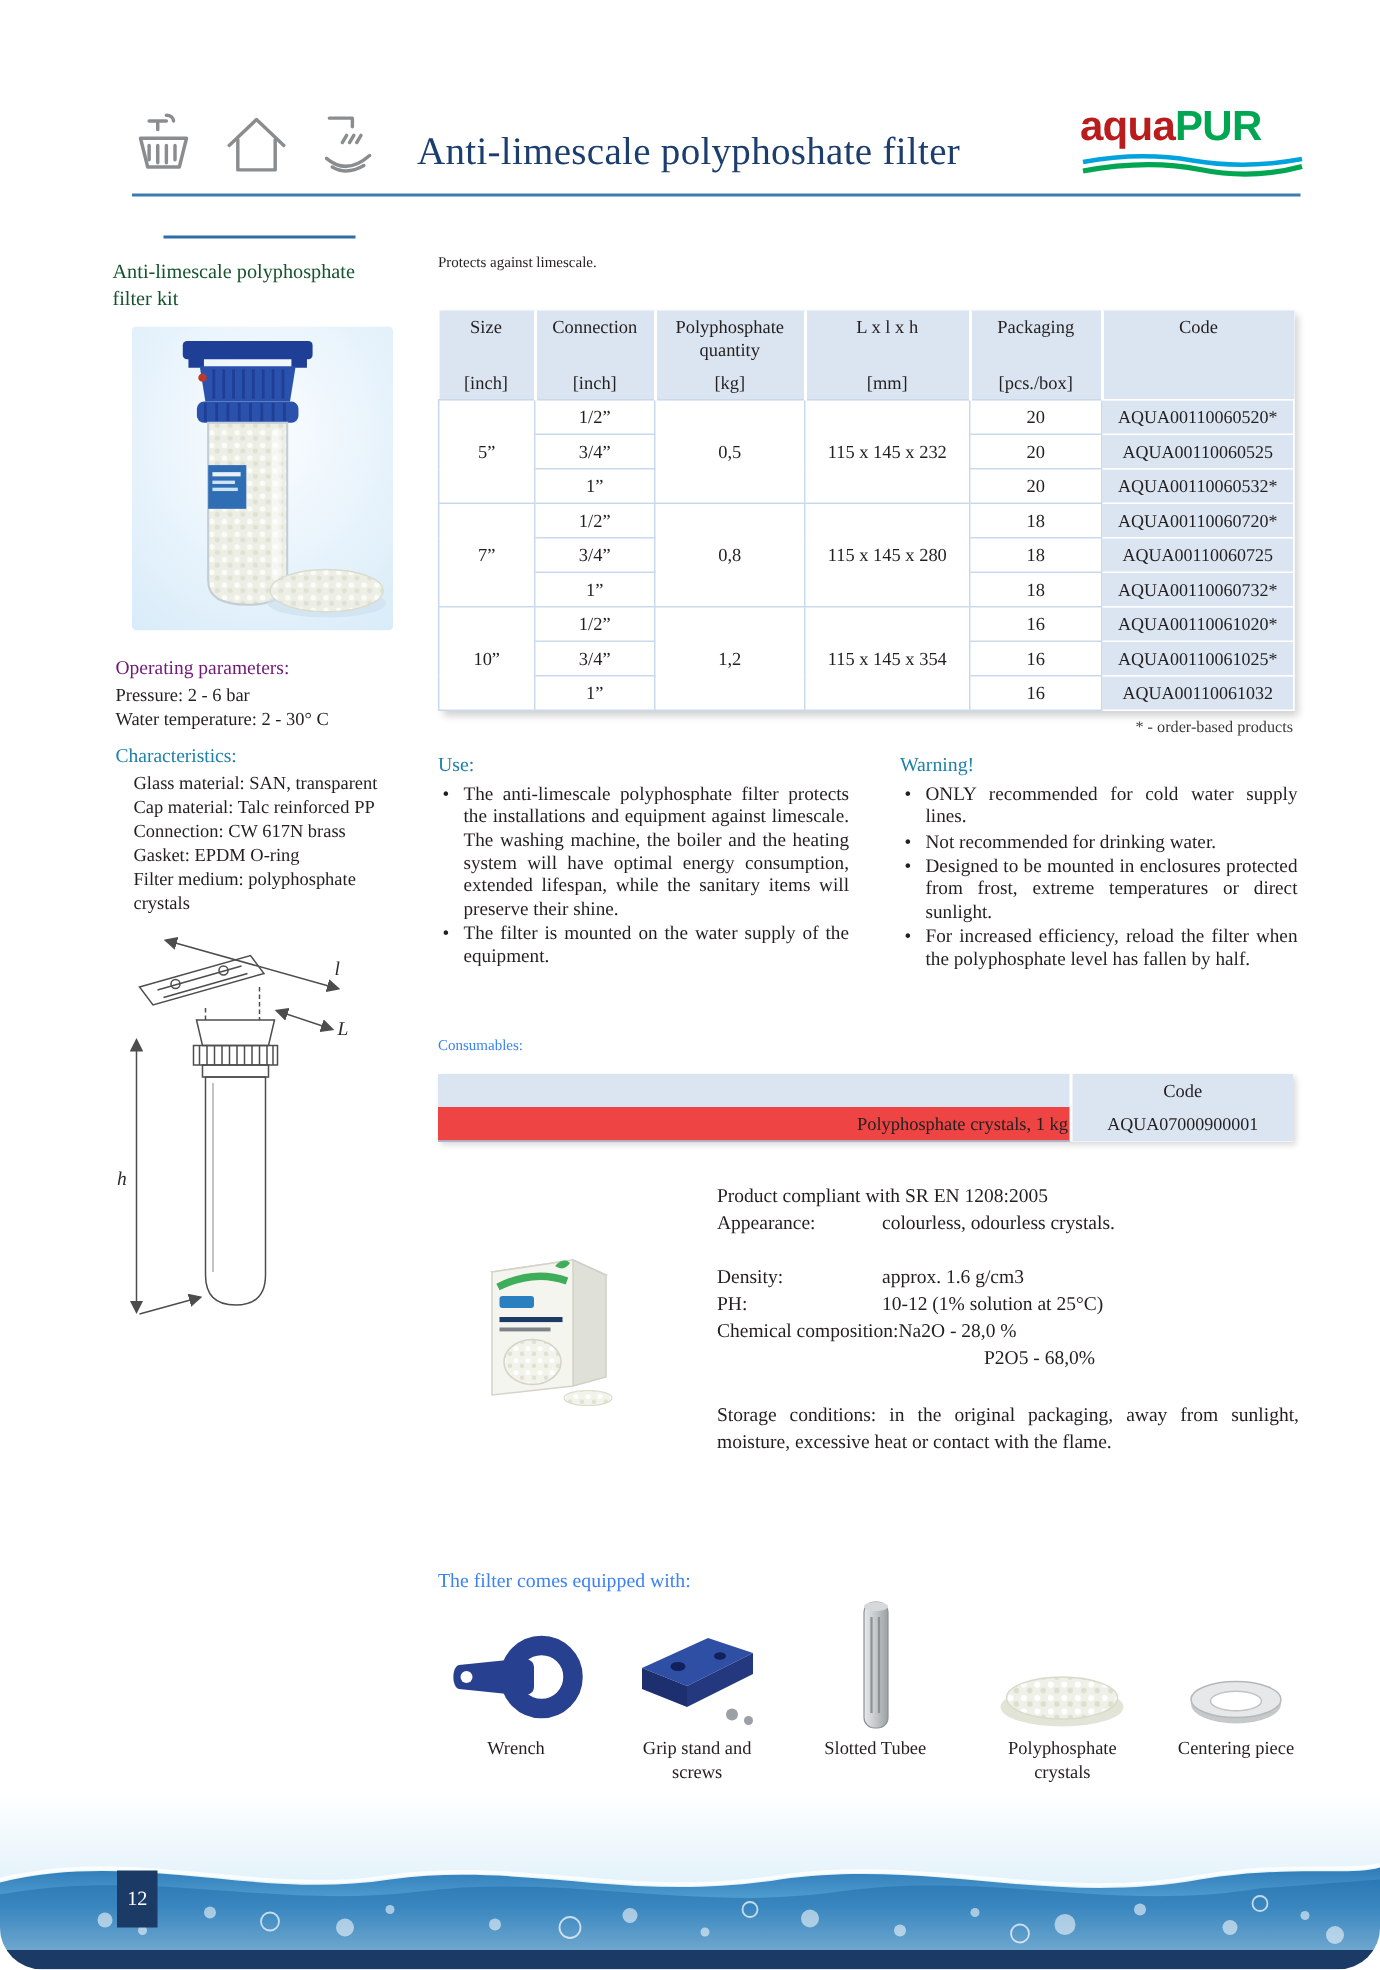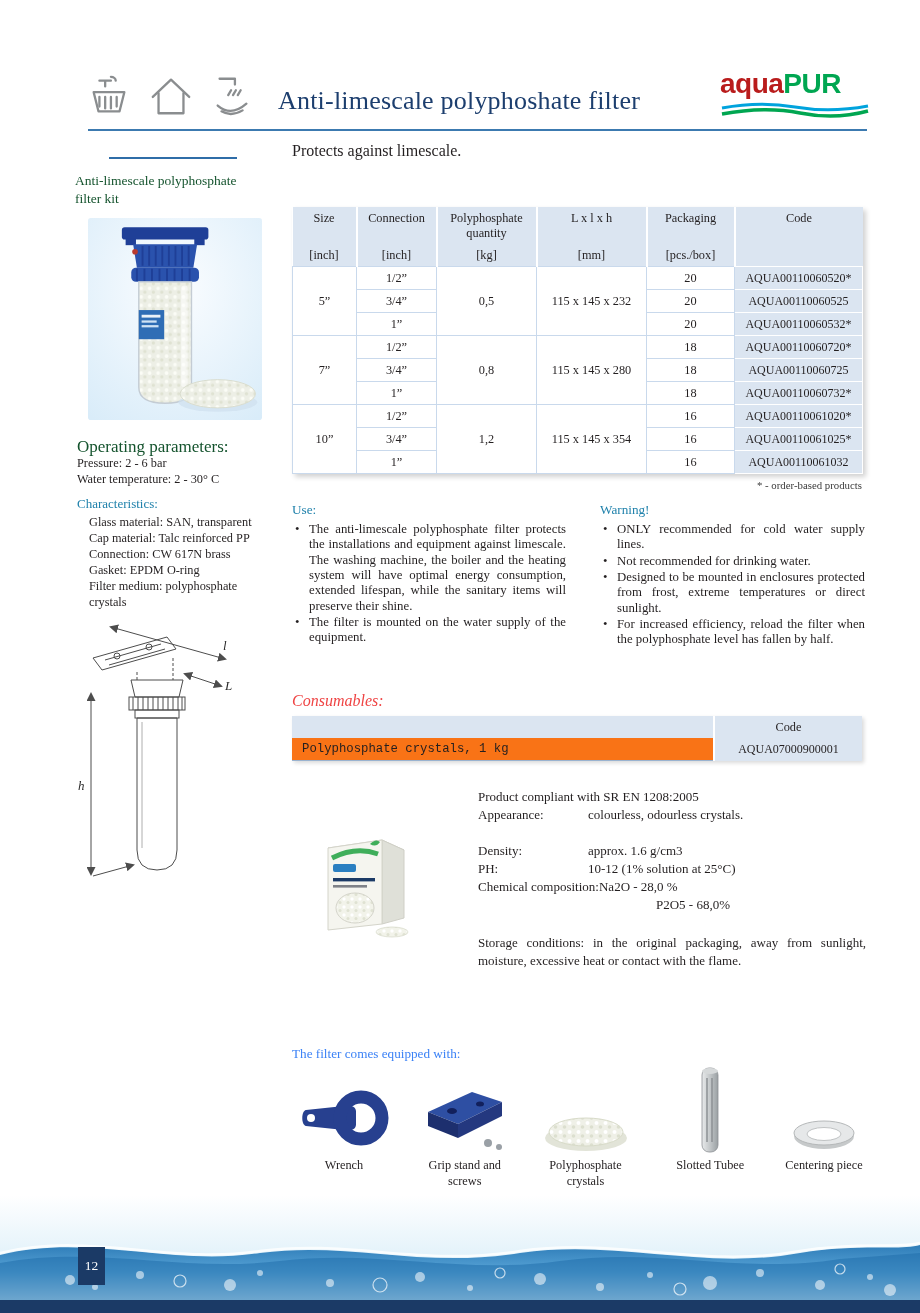--- a/index.html
+++ b/index.html
@@ -1,69 +1,69 @@
 <!DOCTYPE html>
 <html><head>
 <meta charset="utf-8">
 <style>
   html,body{margin:0;padding:0;background:#ffffff;}
   .page{position:relative;width:920px;height:1313px;background:#ffffff;overflow:hidden;
-        font-family:"Liberation Serif", serif;color:#231f20;}
+        font-family:"Liberation Serif", serif;color:#231f20;border-radius:28px;}
 
   
   .header-icons{position:absolute;left:86px;top:70px;display:flex;gap:16px;}
   .hicon{width:46px;height:52px;}
   .page-title{position:absolute;left:278px;top:86px;font-size:26px;color:#1c3e6e;letter-spacing:.2px;}
   .logo{position:absolute;left:720px;top:68px;width:150px;height:56px;}
   .logo-text{font-family:"Liberation Sans",sans-serif;font-weight:bold;font-size:28px;letter-spacing:-.5px;}
   .logo-aqua{color:#b91c1c;}
   .logo-pur{color:#00a651;}
   .header-rule{position:absolute;left:88px;top:129px;width:779px;height:2px;background:#3c7ab0;}
 
   
   .sidebar{position:absolute;left:75px;top:0;width:190px;height:1190px;}
   .kit-rule{position:absolute;left:34px;top:157px;width:128px;height:2px;background:#2f6da8;}
   .kit-title{position:absolute;left:0;top:172px;width:190px;color:#14532d;font-size:13.5px;line-height:1.3;}
   .product-photo{position:absolute;left:13px;top:212px;width:174px;height:214px;}
-  .op-heading{position:absolute;left:2px;top:437px;color:#14532d;font-size:17px;}
+  .op-heading{position:absolute;left:2px;top:437px;color:#701a75;font-size:13px;}
   .op-lines{position:absolute;left:2px;top:455px;font-size:12.3px;line-height:16px;}
   .char-heading{position:absolute;left:2px;top:496px;color:#1f81ab;font-size:13px;}
   .char-lines{position:absolute;left:14px;top:514px;width:182px;font-size:12.3px;line-height:16px;}
   .tech-drawing{position:absolute;left:0;top:622px;width:185px;height:275px;}
 
   
   .main{position:absolute;left:292px;top:0;width:573px;height:1200px;}
-  .intro{position:absolute;left:0;top:142px;font-size:16px;}
+  .intro{position:absolute;left:0;top:170px;font-size:10px;}
 
   .prod-table{position:absolute;left:0;top:207px;width:570px;border-collapse:collapse;
               font-size:12.3px;table-layout:fixed;box-shadow:3px 3px 5px rgba(0,0,0,.18);}
   .prod-table th{background:#dbe5f1;font-weight:normal;vertical-align:top;padding:4px 3px 3px 3px;
                  border-left:2px solid #ffffff;height:52px;}
   .prod-table th:first-child{border-left:none;}
   .th-wrap{display:flex;flex-direction:column;height:52px;}
   .th-label{line-height:1.22;}
   .th-unit{margin-top:auto;}
   .prod-table td{border:1px solid #c9d9ec;text-align:center;padding:2px 3px;height:18px;background:#ffffff;}
   .prod-table td.c-code{background:#dbe5f1;border:1px solid #ffffff;font-size:12px;}
   .footnote{position:absolute;left:0;top:479px;width:570px;text-align:right;font-size:10.8px;color:#3a3a3a;}
 
   .cols{position:absolute;left:0;top:502px;width:573px;display:flex;gap:34px;}
   .col-use{width:274px;}
   .col-warn{width:265px;}
   .col-heading{color:#1f81ab;font-size:13.2px;margin:0 0 4px 0;}
   .bullet{position:relative;padding-left:17px;font-size:12.8px;line-height:1.2;text-align:justify;margin-bottom:1px;}
   .bullet::before{content:"\2022";position:absolute;left:3px;top:0;}
 
-  .cons-heading{position:absolute;left:0;top:692px;color:#ef4444;font-size:16px;font-style:italic;}
+  .cons-heading{position:absolute;left:0;top:692px;color:#3b82f6;font-size:10px;}
   .cons-table{position:absolute;left:0;top:716px;width:570px;border-collapse:collapse;font-size:12.3px;
               table-layout:fixed;box-shadow:2px 2px 4px rgba(0,0,0,.15);}
   .cons-table th{background:#dbe5f1;font-weight:normal;height:20px;border-left:2px solid #ffffff;}
   .cons-table th:first-child{border-left:none;}
   .cons-table td{height:20px;}
-  .cons-name{background:#f97316;padding-left:10px;border-bottom:1px solid #9ab3d0;text-align:left;font-family:Liberation Mono, monospace;}
+  .cons-name{background:#ef4444;padding-left:10px;border-bottom:1px solid #9ab3d0;text-align:right;}
   .cons-code{background:#dbe5f1;text-align:center;border-left:2px solid #ffffff;font-size:12px;}
 
   .box-photo{position:absolute;left:26px;top:808px;width:96px;height:130px;}
   .specs{position:absolute;left:186px;top:788px;width:388px;font-size:13px;line-height:18px;}
   .spec-line .sl{display:inline-block;min-width:110px;}
   .spec-gap{margin-top:18px;}
   .spec-cont{padding-left:178px;}
   .spec-storage{margin-top:20px;text-align:justify;}
 
   .equip-heading{position:absolute;left:0;top:1046px;color:#3b82f6;font-size:13.2px;}
@@ -394,53 +394,53 @@
             <polygon points="36,44 80,22 80,36 36,58" fill="#24387f"></polygon>
             <polygon points="6,32 36,44 36,58 6,46" fill="#1d2f6e"></polygon>
             <ellipse cx="30" cy="31" rx="5" ry="3" fill="#12205c"></ellipse>
             <ellipse cx="58" cy="24" rx="4" ry="2.5" fill="#12205c"></ellipse>
             <circle cx="66" cy="63" r="4" fill="#9aa0a6"></circle>
             <circle cx="77" cy="67" r="3" fill="#9aa0a6"></circle>
           </svg>
         </div>
         <div class="equip-caption">Grip stand and screws</div>
       </div>
-      <div class="equip-item w-cryst">
-        <div class="equip-img">
-          <svg width="92" height="52" viewBox="0 0 92 52">
-            <defs>
-              <pattern id="cr3" width="9" height="9" patternUnits="userSpaceOnUse">
-                <rect width="9" height="9" fill="#eff0e7"></rect>
-                <circle cx="2.5" cy="3" r="2" fill="#ffffff"></circle>
-                <circle cx="6.5" cy="7" r="1.8" fill="#dcdfcf"></circle>
-              </pattern>
-            </defs>
-            <ellipse cx="46" cy="36" rx="41" ry="13" fill="#e2e4d8"></ellipse>
-            <ellipse cx="46" cy="30" rx="37" ry="14" fill="url(#cr3)" stroke="#d8dbc9" stroke-width="1"></ellipse>
-          </svg>
-        </div>
-        <div class="equip-caption">Polyphosphate crystals</div>
-      </div>
       <div class="equip-item w-tube">
         <div class="equip-img">
           <svg width="24" height="88" viewBox="0 0 24 88">
             <defs>
               <linearGradient id="tg" x1="0" y1="0" x2="1" y2="0">
                 <stop offset="0" stop-color="#e8eaeb"></stop>
                   <stop offset=".5" stop-color="#c3c7c9"></stop>
                   <stop offset="1" stop-color="#9aa0a3"></stop>
               </linearGradient>
             </defs>
             <rect x="4" y="2" width="16" height="84" rx="7" fill="url(#tg)" stroke="#8d9194" stroke-width=".8"></rect>
             <line x1="9" y1="12" x2="9" y2="76" stroke="#8d9194" stroke-width="1.5"></line>
             <line x1="14" y1="12" x2="14" y2="76" stroke="#8d9194" stroke-width="1.5"></line>
             <ellipse cx="12" cy="5" rx="8" ry="3" fill="#d6d9da"></ellipse>
           </svg>
         </div>
         <div class="equip-caption">Slotted Tubee</div>
+      </div>
+      <div class="equip-item w-cryst">
+        <div class="equip-img">
+          <svg width="92" height="52" viewBox="0 0 92 52">
+            <defs>
+              <pattern id="cr3" width="9" height="9" patternUnits="userSpaceOnUse">
+                <rect width="9" height="9" fill="#eff0e7"></rect>
+                <circle cx="2.5" cy="3" r="2" fill="#ffffff"></circle>
+                <circle cx="6.5" cy="7" r="1.8" fill="#dcdfcf"></circle>
+              </pattern>
+            </defs>
+            <ellipse cx="46" cy="36" rx="41" ry="13" fill="#e2e4d8"></ellipse>
+            <ellipse cx="46" cy="30" rx="37" ry="14" fill="url(#cr3)" stroke="#d8dbc9" stroke-width="1"></ellipse>
+          </svg>
+        </div>
+        <div class="equip-caption">Polyphosphate crystals</div>
       </div>
       <div class="equip-item w-cent">
         <div class="equip-img">
           <svg width="72" height="38" viewBox="0 0 72 38">
             <ellipse cx="36" cy="20" rx="30" ry="13" fill="#c6c9ca"></ellipse>
             <ellipse cx="36" cy="17" rx="30" ry="12" fill="#e6e8e9" stroke="#b5b8b9" stroke-width="1"></ellipse>
             <ellipse cx="36" cy="18" rx="17" ry="6.5" fill="#ffffff" stroke="#c0c3c4" stroke-width="1"></ellipse>
           </svg>
         </div>
         <div class="equip-caption">Centering piece</div>

